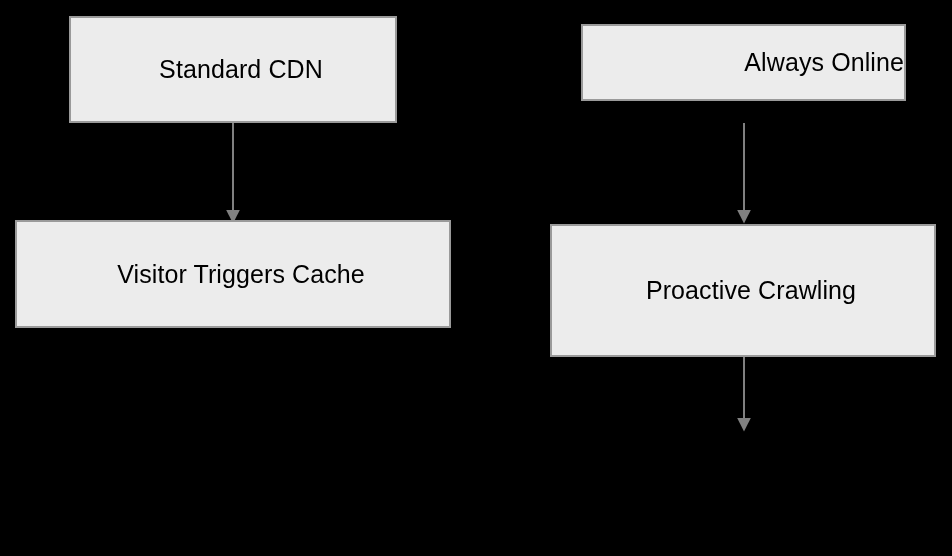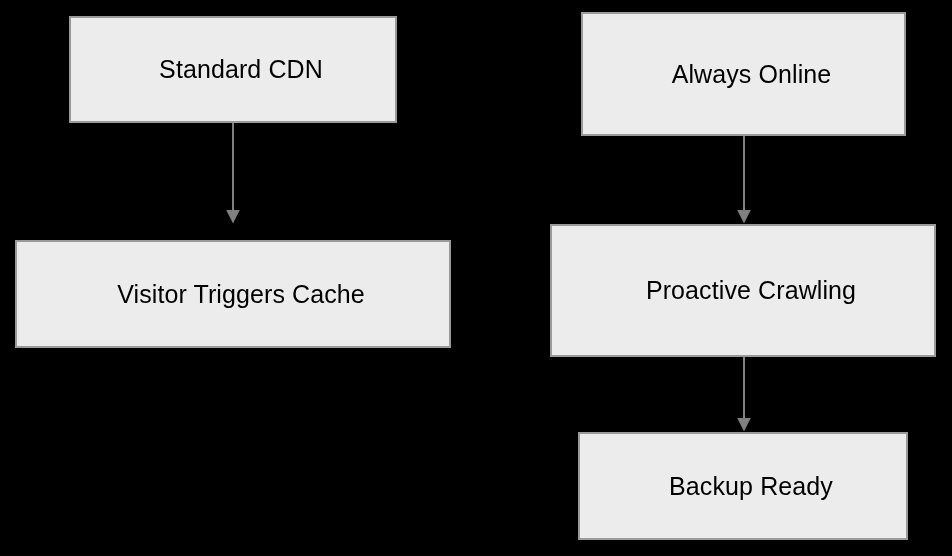--- a/index.html
+++ b/index.html
@@ -69,29 +69,26 @@
 
     <g>
       <line x1="744" y1="332" x2="744" y2="418" stroke="#808080" stroke-width="2" marker-end="url(#arrowhead)"></line>
     </g>
   </svg>
 
   <div class="node" id="node-standard-cdn" style="left:69px; top:16px; width:328px; height:107px;">
     <span class="node-label">Standard CDN</span>
   </div>
 
-  <div class="node" id="node-visitor-triggers-cache" style="left:15px; top:240px; width:436px; height:108px;">
+  <div class="node" id="node-visitor-triggers-cache" style="left:15px; top:220px; width:436px; height:108px;">
     <span class="node-label">Visitor Triggers Cache</span>
   </div>
 
-  <div class="node" id="node-always-online" style="left:581px; top:12px; width:325px; height:124px;">
+  <div class="node" id="node-always-online" style="left:581px; top:24px; width:325px; height:77px;justify-content:flex-end;">
     <span class="node-label">Always Online</span>
   </div>
 
   <div class="node" id="node-proactive-crawling" style="left:550px; top:224px; width:386px; height:133px;">
     <span class="node-label">Proactive Crawling</span>
   </div>
 
-  <div class="node" id="node-backup-ready" style="left:578px; top:432px; width:330px; height:108px;">
-    <span class="node-label">Backup Ready</span>
-  </div>
 
 </div>
 
 </body></html>

